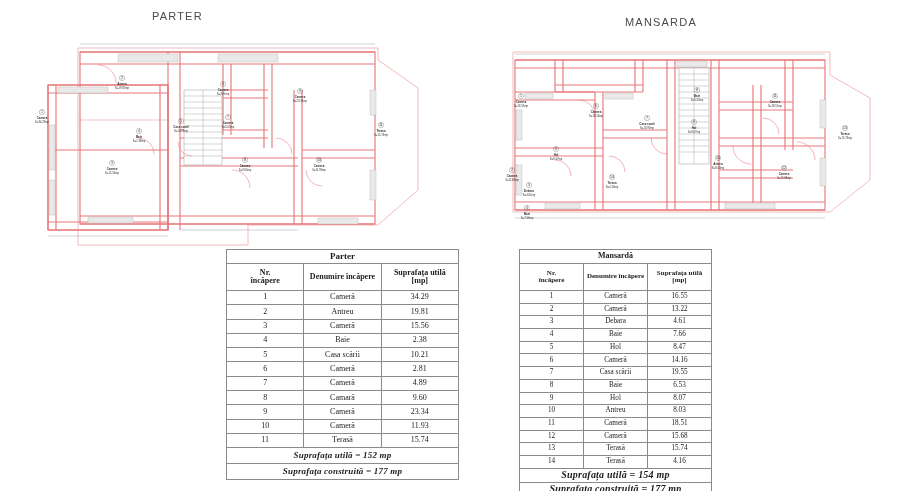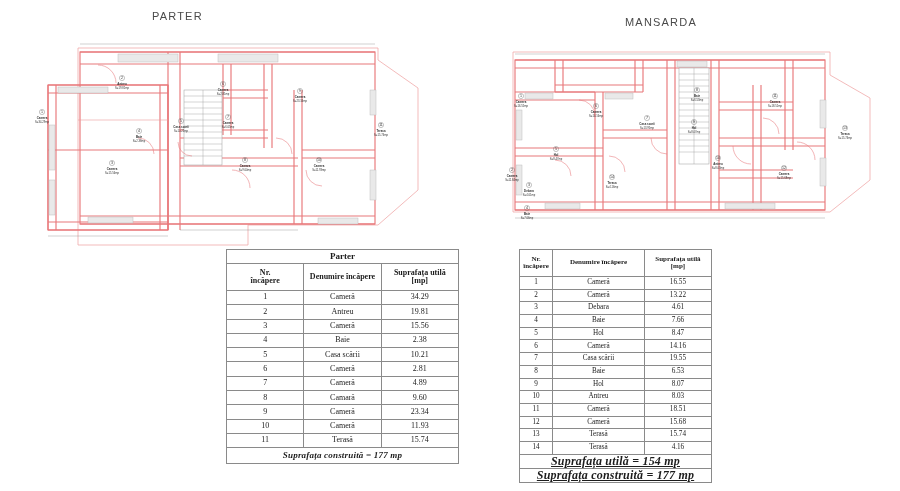--- a/index.html
+++ b/index.html
@@ -85,21 +85,21 @@
   }
   #table-mansarda tbody td { font-size: 7.2px; height: 11.7px; }
 
   .sum-row td {
     font-weight: bold;
     font-style: italic;
     font-size: 9px;
     height: 15px;
     letter-spacing: .2px;
   }
-  #table-mansarda .sum-row td { font-size: 12px; height: 13px; text-decoration: underline; }
+  #table-mansarda .sum-row td { font-size: 10px; height: 13px; }
 
   .c-nr   { width: 17%; }
   .c-name { width: 48%; }
   .c-area { width: 35%; }
 
   
   .wall      { fill: none; stroke: #e8787a; stroke-width: 1.15; }
   .wall-thin { fill: none; stroke: #eb9a9b; stroke-width: .6; }
   .glass     { fill: #e9e9e9; stroke: #b9b9b9; stroke-width: .45; }
   .door-arc  { fill: none; stroke: #e8787a; stroke-width: .55; }
@@ -496,27 +496,33 @@
           <td class="c-area">11.93</td>
         </tr>
         <tr>
           <td class="c-nr">11</td>
           <td class="c-name">Terasă</td>
           <td class="c-area">15.74</td>
         </tr>
       </tbody>
     <tfoot>
       <tr class="sum-row">
+        <td colspan="3">Suprafața utilă =  152 mp</td>
+      </tr>
+      <tr class="sum-row">
         <td colspan="3">Suprafața construită = 177 mp</td>
       </tr>
     </tfoot>
   </table>
 
   <table class="area-table" id="table-mansarda">
     <thead>
+      <tr>
+        <th class="tbl-title" colspan="3">Mansardă</th>
+      </tr>
       <tr>
         <th class="col-head c-nr">
           <span>Nr.</span><br>
           <span>încăpere</span>
         </th>
         <th class="col-head c-name">Denumire încăpere</th>
         <th class="col-head c-area">
           <span>Suprafața utilă</span><br>
           <span>[mp]</span>
         </th>

